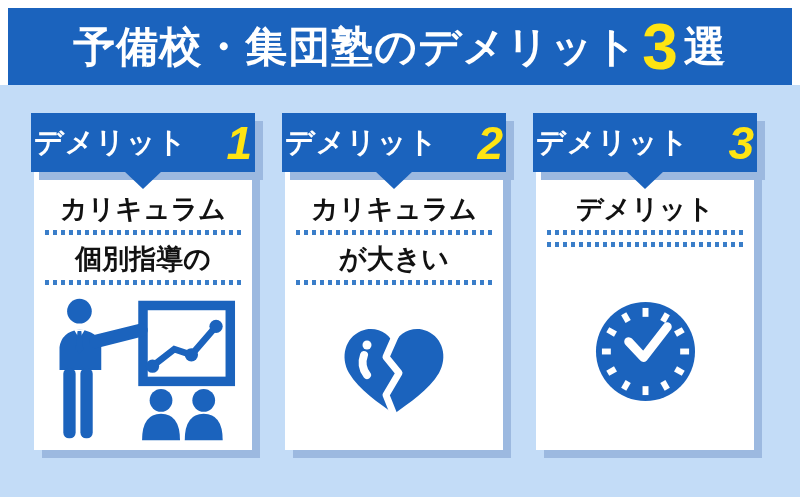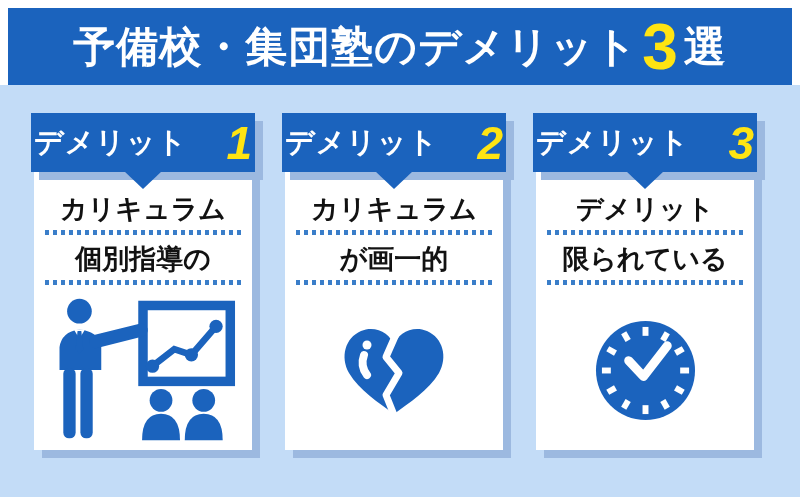--- a/index.html
+++ b/index.html
@@ -104,21 +104,21 @@
         <span class="hl">デメリット</span>
         <span class="hn">2</span>
         <div class="pointer"></div>
       </div>
       <div class="card-body">
         <div class="tline">
           <span class="txt">カリキュラム</span>
           <div class="dots"></div>
         </div>
         <div class="tline">
-          <span class="txt">が画一的</span>
+          <span class="txt">が大きい</span>
           <div class="dots"></div>
         </div>
         <div class="icon-wrap">
 
           <svg width="112" height="96" viewBox="0 0 110 96">
             <path fill="#1b63bd" d="M55,24 C52,11 36,3 22,9 C6,16 1,35 10,51 C20,68 40,81 55,92 C70,81 90,68 100,51 C109,35 104,16 88,9 C74,3 58,11 55,24 Z"></path>
             <path d="M58,10 L47,35 L60,51 L47,73 L55,93" fill="none" stroke="#ffffff" stroke-width="7" stroke-linejoin="round"></path>
             <circle cx="28" cy="23" r="4.5" fill="#ffffff"></circle>
             <path d="M25,33 Q21,44 28,53" fill="none" stroke="#ffffff" stroke-width="8" stroke-linecap="round"></path>
           </svg>
@@ -131,21 +131,20 @@
         <span class="hl">デメリット</span>
         <span class="hn">3</span>
         <div class="pointer"></div>
       </div>
       <div class="card-body">
         <div class="tline">
           <span class="txt">デメリット</span>
           <div class="dots"></div>
         </div>
         <div class="tline">
-          <span class="txt">限られている</span>
           <div class="dots"></div>
         </div>
         <div class="icon-wrap">
 
           <svg width="103" height="103" viewBox="0 0 104 104">
             <circle cx="52" cy="52" r="50" fill="#1b63bd"></circle>
             <g stroke="#ffffff" stroke-width="6">
               <line x1="52" y1="17" x2="52" y2="8"></line>
               <line x1="69.5" y1="21.7" x2="74" y2="13.9"></line>
               <line x1="82.3" y1="34.5" x2="90.1" y2="30"></line>

